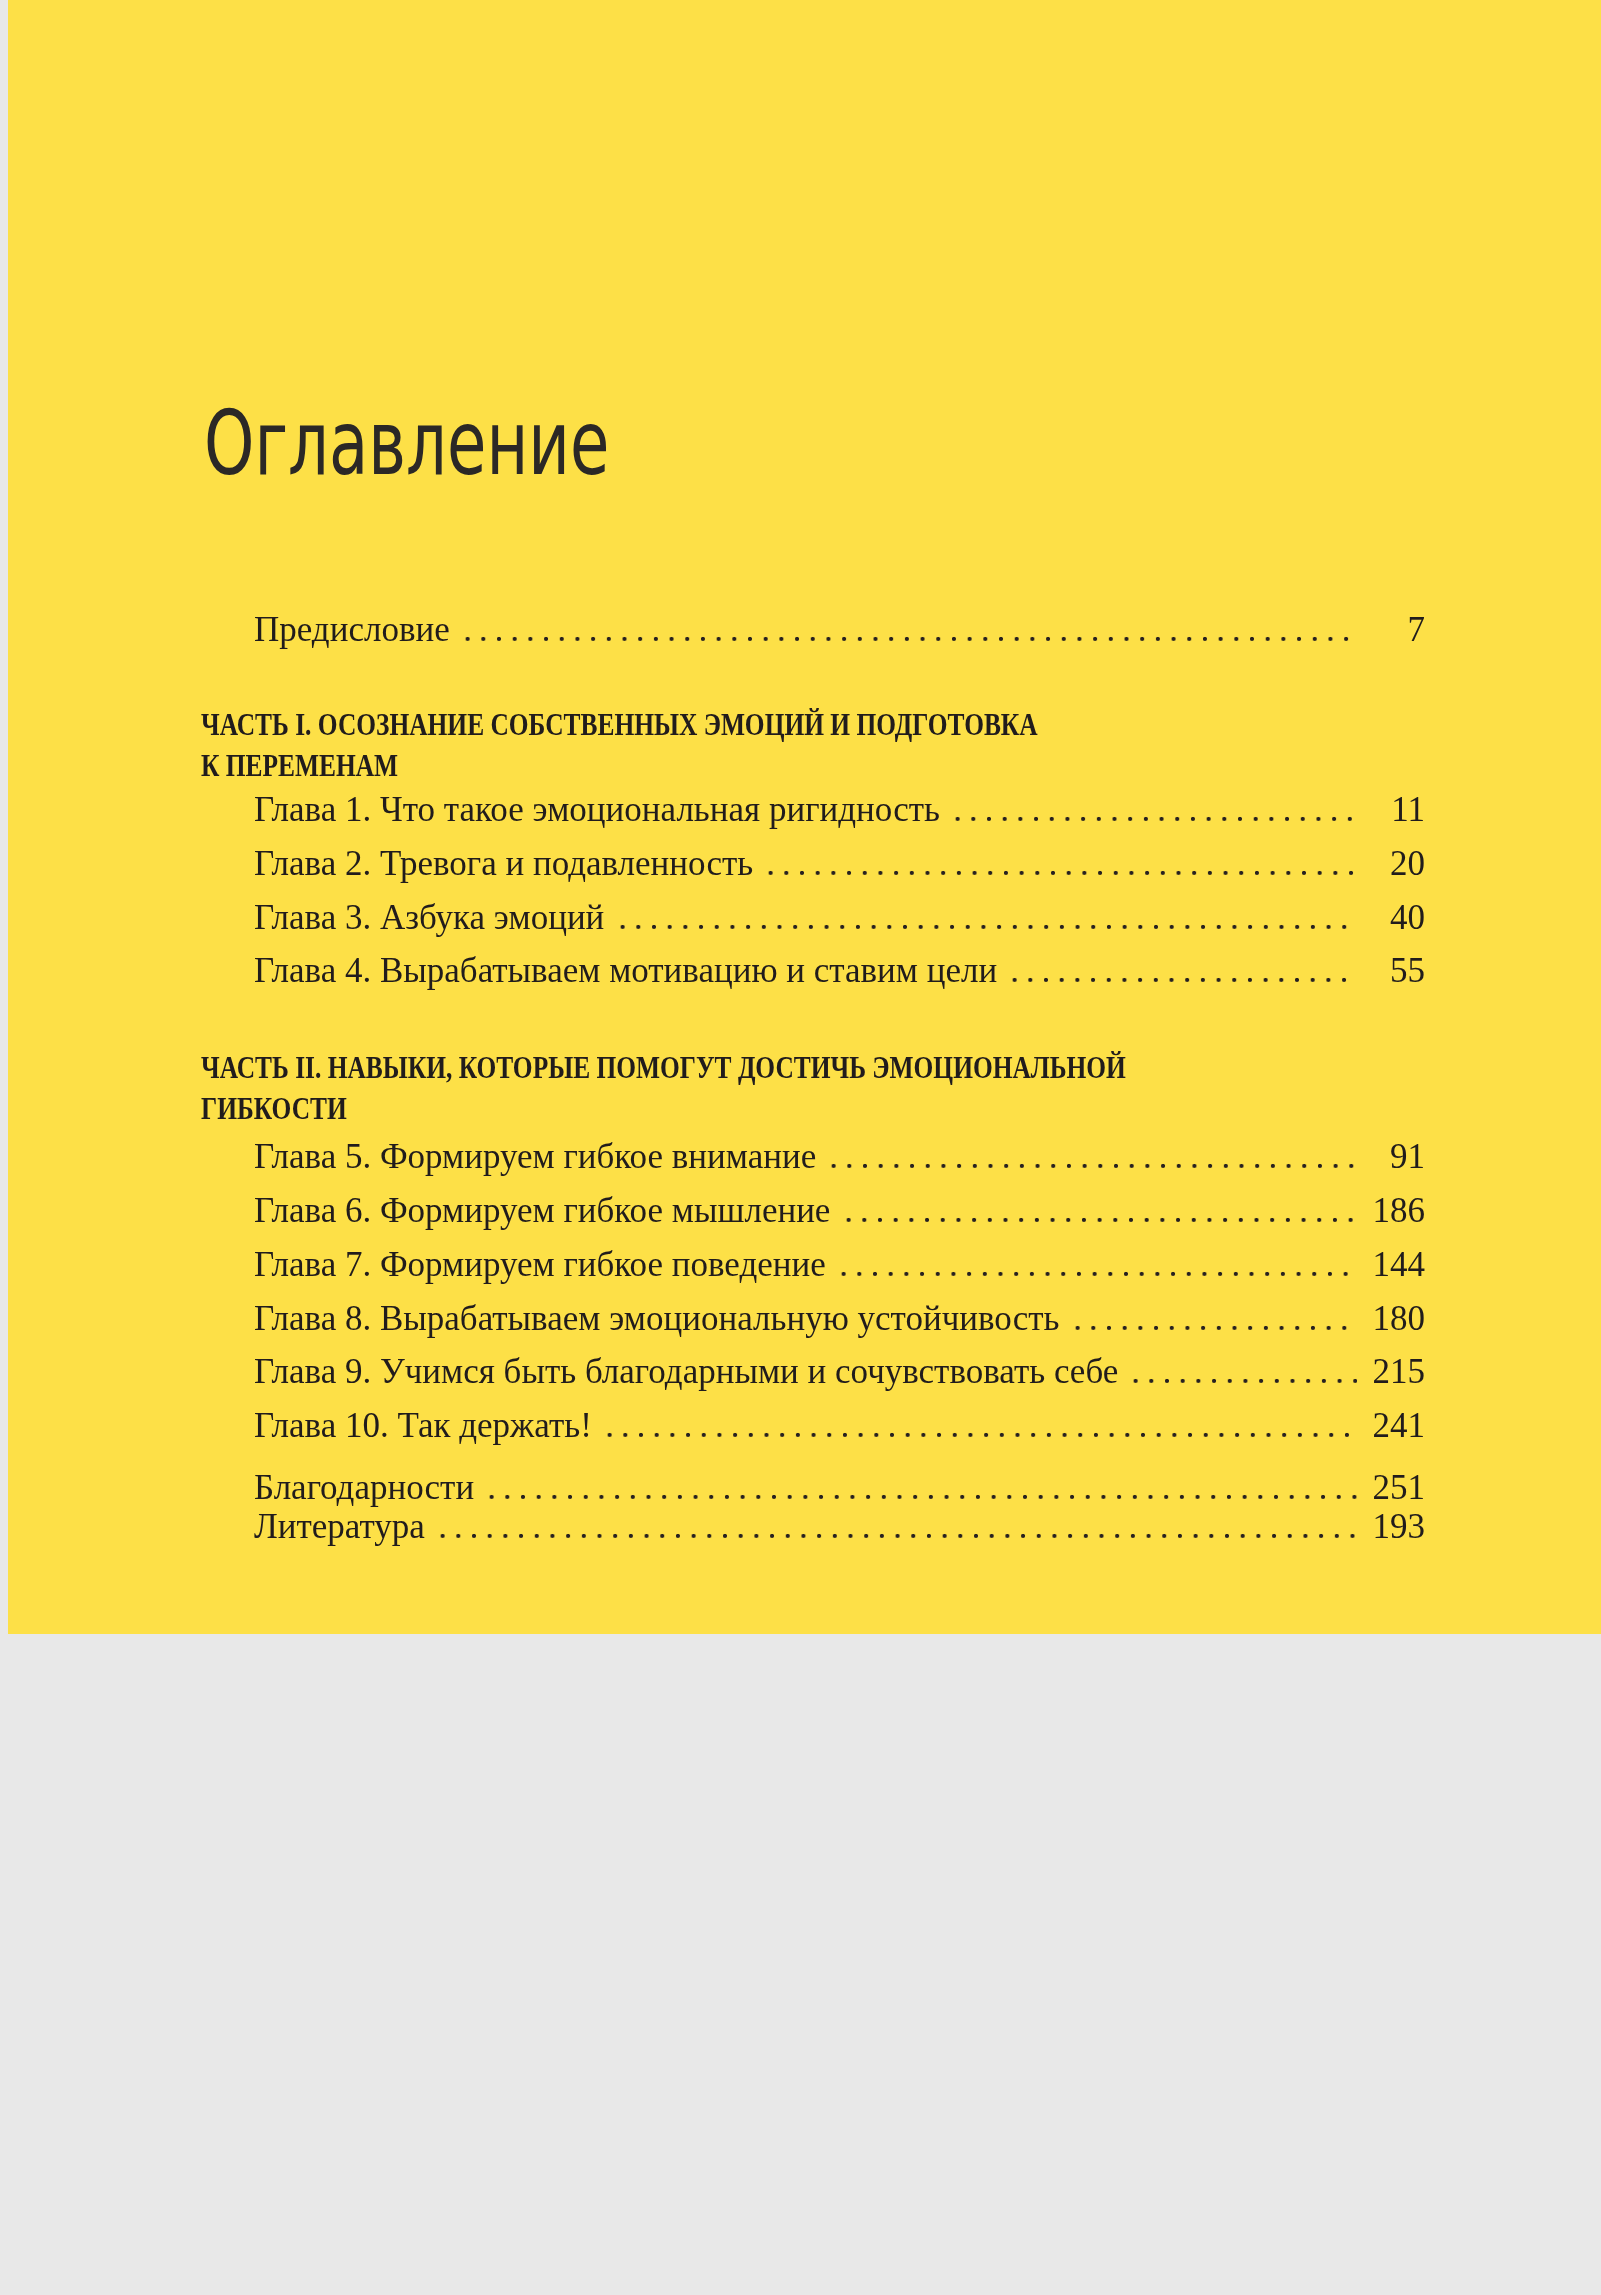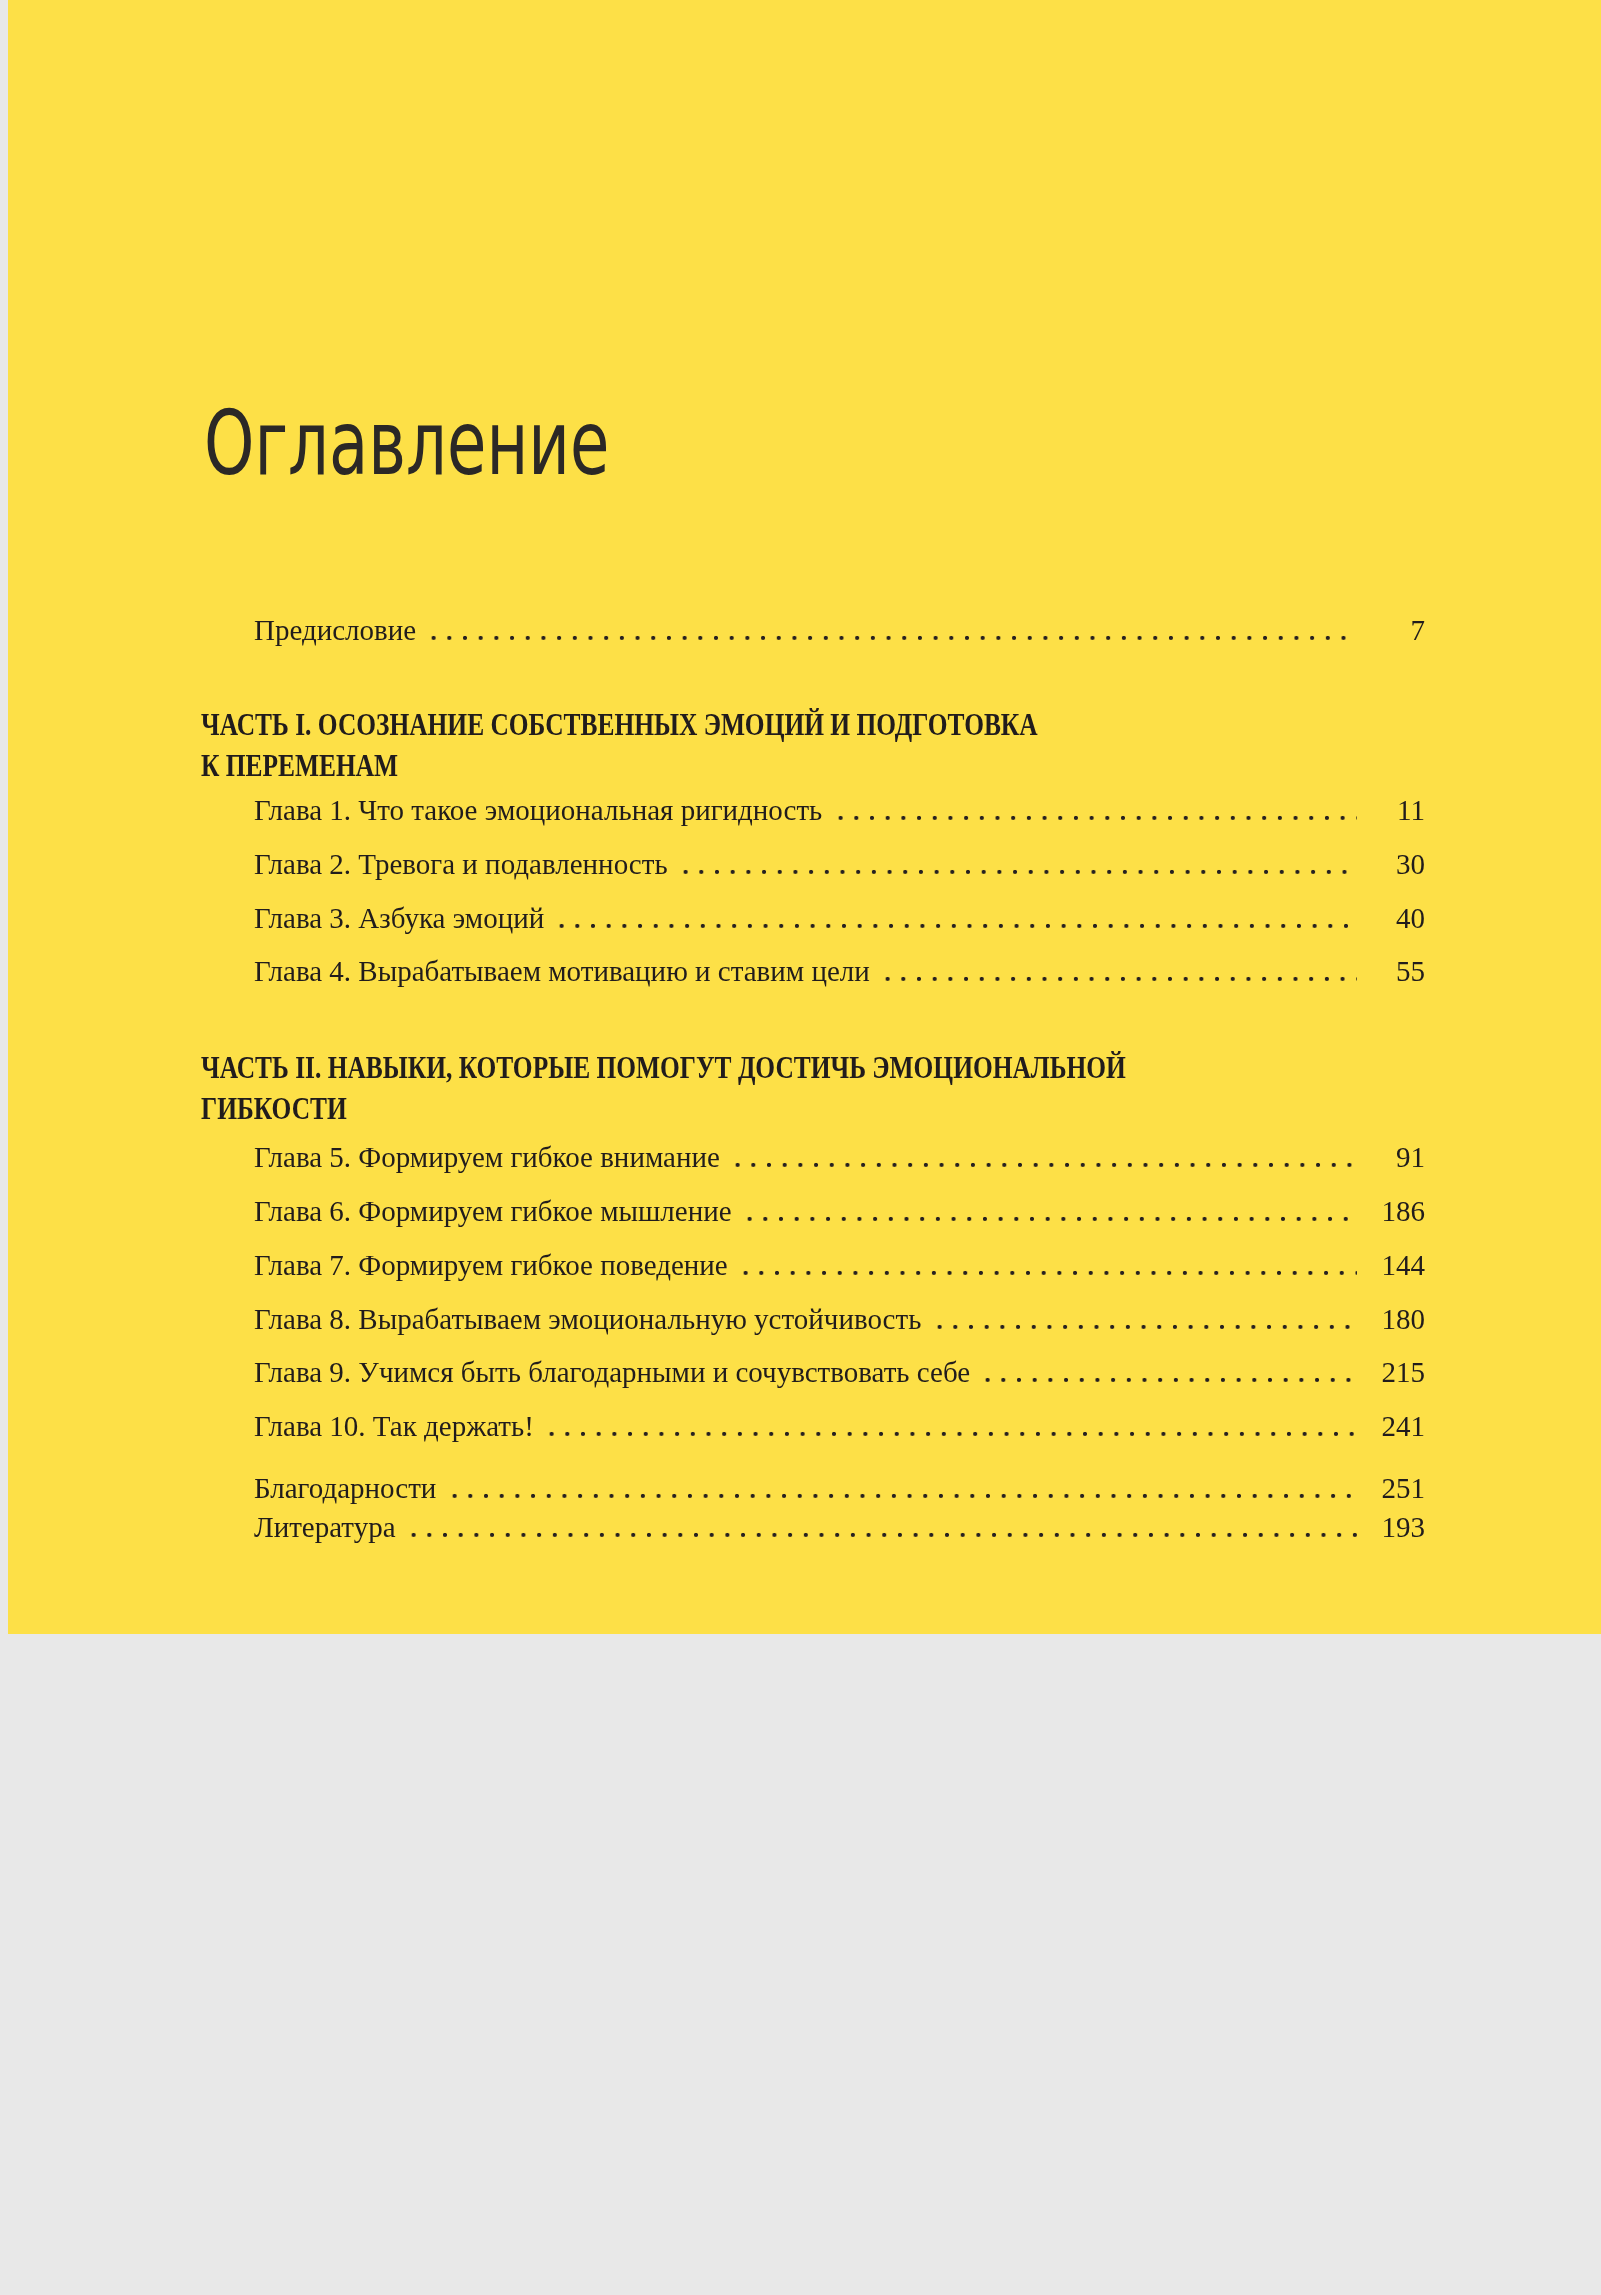--- a/index.html
+++ b/index.html
@@ -40,21 +40,21 @@
     white-space: nowrap;
     transform: scaleX(0.82);
     transform-origin: 0 0;
   }
   .row {
     position: absolute;
     left: 246px;
     right: 185px;
     display: flex;
     align-items: baseline;
-    font-size: 29px;
+    font-size: 35px;
     line-height: 1;
     white-space: nowrap;
   }
   .label { flex: 0 0 auto; }
   .dots {
     flex: 1 1 auto;
     align-self: baseline;
     height: 28px;
     margin: 0 8.3px 0 13.2px;
     background-image: radial-gradient(circle at 2.9px 2.9px, #262020 1.7px, rgba(0,0,0,0) 2.4px);
@@ -87,21 +87,21 @@
   </div>
 
   <div class="row" style="top:792px">
     <span class="label">Глава 1. Что такое эмоциональная ригидность</span>
     <span class="dots"></span>
     <span class="num">11</span>
   </div>
   <div class="row" style="top:846px">
     <span class="label">Глава 2. Тревога и подавленность</span>
     <span class="dots"></span>
-    <span class="num">30</span>
+    <span class="num">20</span>
   </div>
   <div class="row" style="top:900px">
     <span class="label">Глава 3. Азбука эмоций</span>
     <span class="dots"></span>
     <span class="num">40</span>
   </div>
   <div class="row" style="top:953px">
     <span class="label">Глава 4. Вырабатываем мотивацию и ставим цели</span>
     <span class="dots"></span>
     <span class="num">55</span>

